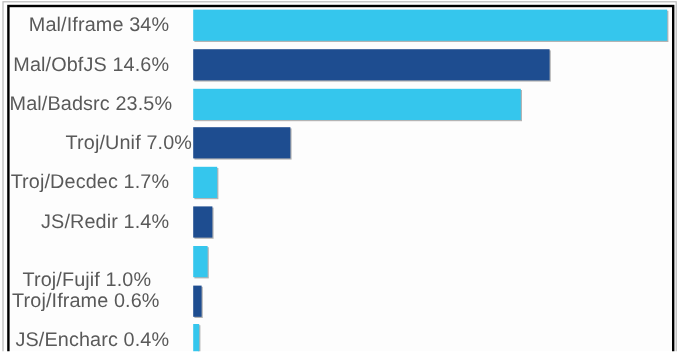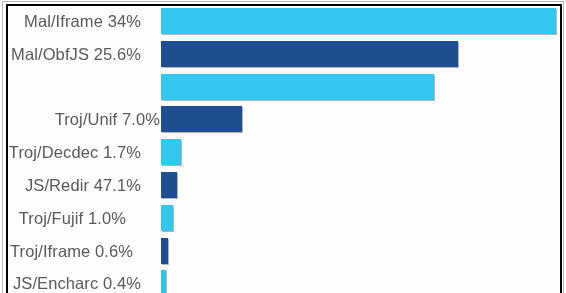--- a/index.html
+++ b/index.html
@@ -82,40 +82,41 @@
 
   <div class="outer-frame"></div>
 
   <div class="plot-frame">
     <div class="plot-area" id="plot-area">
         <div class="bar-row" style="top: 2px;">
           <div class="bar-label" style="position: absolute; left: 0px; top: 0px; width: 153px;">Mal/Iframe 34%</div>
           <div class="bar bar-shadow" style="left: 153px; width: 395.08px; background: rgb(53, 198, 237);"></div>
         </div>
         <div class="bar-row" style="top: 34.8px;">
-          <div class="bar-label" style="position: absolute; left: 0px; top: 0px; width: 153px;">Mal/ObfJS 25.6%</div>
+          <div class="bar-label" style="position: absolute; left: 0px; top: 0px; width: 153px;">Mal/ObfJS 14.6%</div>
           <div class="bar bar-shadow" style="left: 153px; width: 297.472px; background: rgb(30, 77, 144);"></div>
         </div>
         <div class="bar-row" style="top: 67.6px;">
+          <div class="bar-label" style="position: absolute; left: 0px; top: 0px; width: 153px;">Mal/Badsrc 23.5%</div>
           <div class="bar bar-shadow" style="left: 153px; width: 273.07px; background: rgb(53, 198, 237);"></div>
         </div>
         <div class="bar-row" style="top: 100.4px;">
           <div class="bar-label" style="position: absolute; left: 0px; top: 0px; width: 172px;">Troj/Unif 7.0%</div>
           <div class="bar bar-shadow" style="left: 153px; width: 81.34px; background: rgb(30, 77, 144);"></div>
         </div>
         <div class="bar-row" style="top: 133.2px;">
           <div class="bar-label" style="position: absolute; left: 0px; top: 0px; width: 153px;">Troj/Decdec 1.7%</div>
           <div class="bar bar-shadow" style="left: 153px; width: 19.754px; background: rgb(53, 198, 237);"></div>
         </div>
         <div class="bar-row" style="top: 166px;">
-          <div class="bar-label" style="position: absolute; left: 0px; top: 0px; width: 153px;">JS/Redir 47.1%</div>
+          <div class="bar-label" style="position: absolute; left: 0px; top: 0px; width: 153px;">JS/Redir 1.4%</div>
           <div class="bar bar-shadow" style="left: 153px; width: 16.268px; background: rgb(30, 77, 144);"></div>
         </div>
         <div class="bar-row" style="top: 198.8px;">
-          <div class="bar-label" style="position: absolute; left: 0px; top: 0px; width: 138px;">Troj/Fujif 1.0%</div>
+          <div class="bar-label" style="position: absolute; left: 0px; top: 15px; width: 138px;">Troj/Fujif 1.0%</div>
           <div class="bar bar-shadow" style="left: 153px; width: 11.62px; background: rgb(53, 198, 237);"></div>
         </div>
         <div class="bar-row" style="top: 231.6px;">
           <div class="bar-label" style="position: absolute; left: 0px; top: 0px; width: 145px;">Troj/Iframe 0.6%</div>
           <div class="bar bar-shadow" style="left: 153px; width: 6.972px; background: rgb(30, 77, 144);"></div>
         </div>
         <div class="bar-row" style="top: 264.4px;">
           <div class="bar-label" style="position: absolute; left: 0px; top: 0px; width: 153px;">JS/Encharc 0.4%</div>
           <div class="bar bar-shadow" style="left: 153px; width: 4.648px; background: rgb(53, 198, 237);"></div>
         </div>

